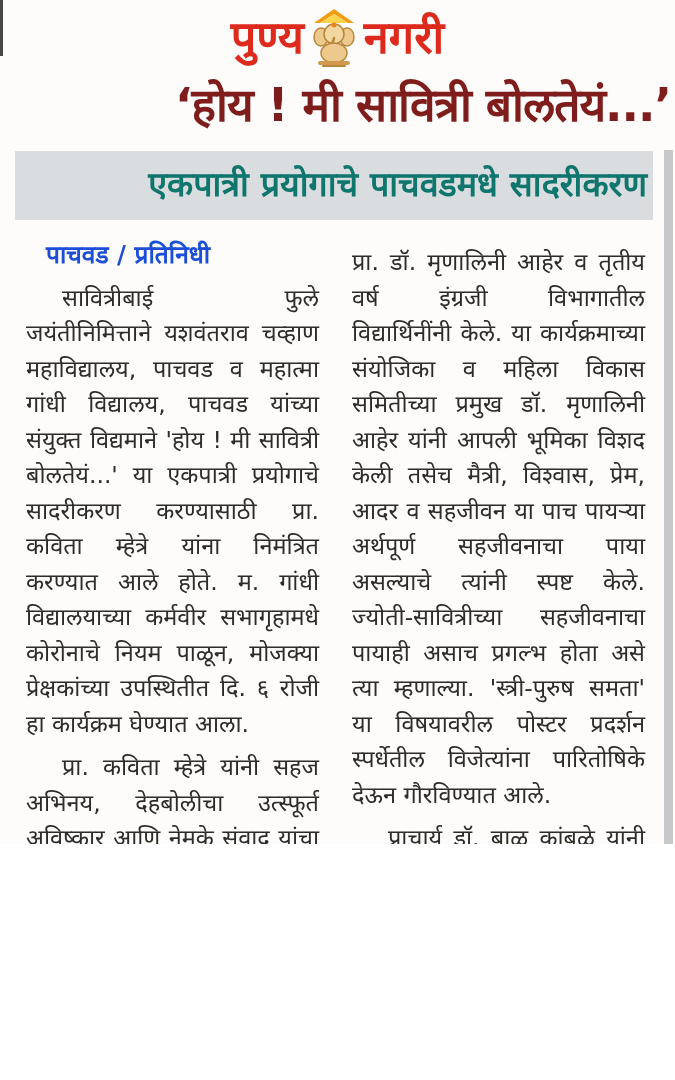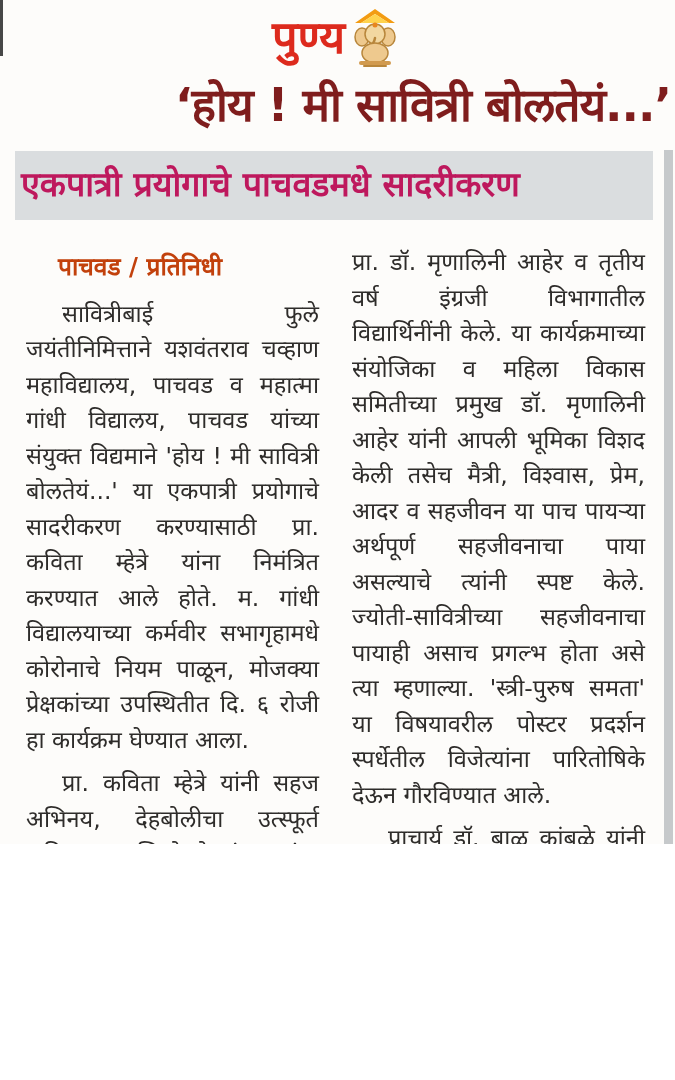--- a/index.html
+++ b/index.html
@@ -44,39 +44,39 @@
     line-height: 1.45;
     white-space: nowrap;
   }
   
   .subhead-box {
     margin: 12px 22px 0 15px;
     background: #dadddf;
     padding: 15px 6px 17px 6px;
   }
   .subhead {
-    margin: 0; text-align: left;
+    margin: 0; text-align: right;
     font-size: 34px; font-weight: bold;
-    color: #be185d; line-height: 1.1;
+    color: #0f766e; line-height: 1.1;
   }
   
   .article {
     display: flex; gap: 17px;
     padding: 17px 22px 0 18px;
   }
   .col {
     flex: 1; min-width: 0;
     font-size: 23.5px; line-height: 35.5px;
     color: #2e2c2a;
     text-align: justify;
   }
   .dateline {
-    margin: 12px; padding-left: 28px;
+    margin: 0; padding-left: 28px;
     font-weight: bold; font-size: 24.5px;
-    color: #c2410c;
+    color: #1d4ed8;
   }
   .para { margin: 8px; }
   .indent { text-indent: 36px; }
 </style>
 </head>
 <body>
 
 <div class="page">
 
   <div class="edge-mark"></div>
@@ -98,20 +98,21 @@
         <circle cx="26" cy="18" r="2.5" fill="#e8861f"></circle>
 
         <path d="M26 31 q-1 6 -5 8" stroke="#b8863b" stroke-width="2.5" fill="none" stroke-linecap="round"></path>
 
         <ellipse cx="26" cy="46" rx="13" ry="10" fill="#eec98e" stroke="#b8863b" stroke-width="1.5"></ellipse>
 
         <rect x="10" y="54" width="32" height="4" rx="2" fill="#d19a4f"></rect>
         <rect x="14" y="58" width="24" height="2" rx="1" fill="#b8863b"></rect>
       </svg>
     </span>
+    <span class="mast-word">नगरी</span>
   </header>
 
   <h1 class="headline">‘होय ! मी सावित्री बोलतेयं...’</h1>
 
   <div class="subhead-box">
     <h2 class="subhead">एकपात्री प्रयोगाचे पाचवडमधे सादरीकरण</h2>
   </div>
 
   <main class="article">
     <div class="col">

